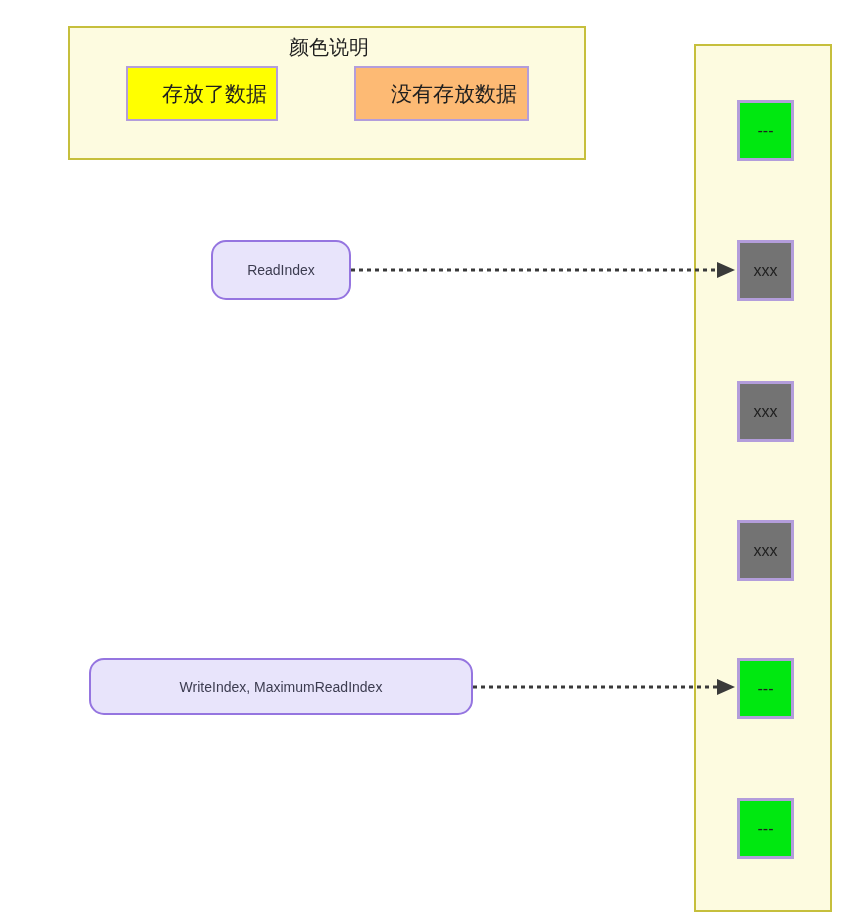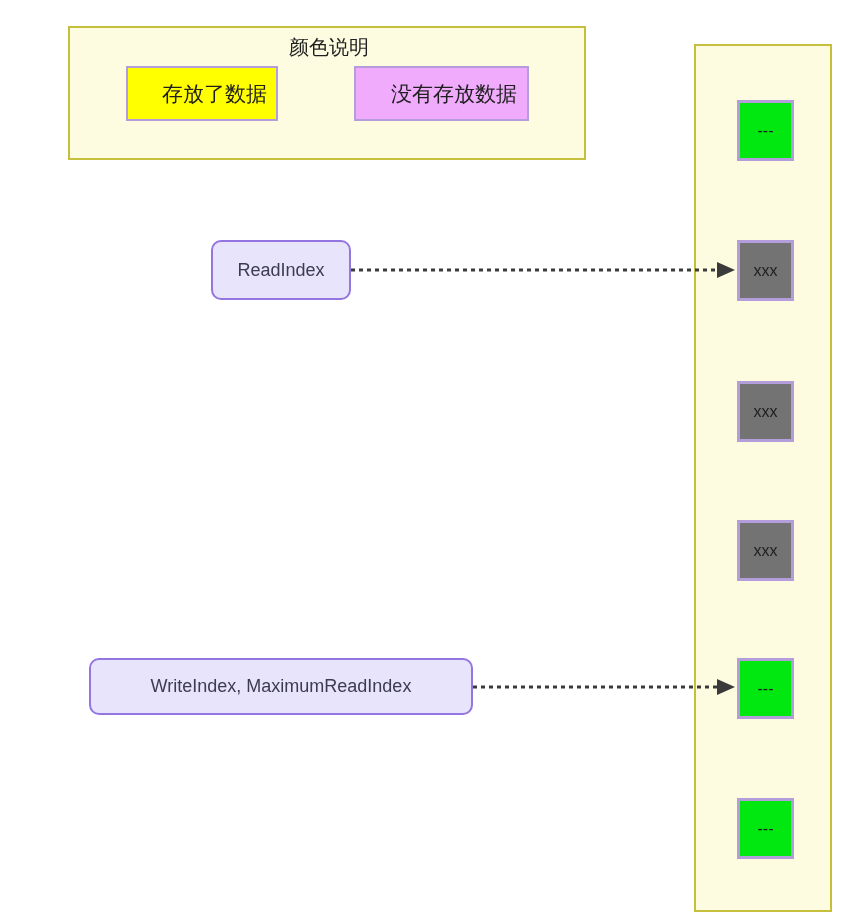--- a/index.html
+++ b/index.html
@@ -56,21 +56,21 @@
     top: 38px;
     width: 152px;
     height: 55px;
     background: #ffff00;
   }
   #legend-chip-empty {
     left: 284px;
     top: 38px;
     width: 175px;
     height: 55px;
-    background: #f0abfc;
+    background: #fdba74;
   }
 
   
   #buffer-column {
     position: absolute;
     left: 694px;
     top: 44px;
     width: 138px;
     height: 868px;
     background: #fdfbe0;
@@ -93,25 +93,25 @@
   }
   .slot.filled { background: #737373; }
   .slot.empty  { background: #00e810; }
 
   
   .pointer-box {
     position: absolute;
     box-sizing: border-box;
     background: #e8e4fb;
     border: 2px solid #9575e0;
-    border-radius: 10px;
+    border-radius: 15px;
     display: flex;
     align-items: center;
     justify-content: center;
-    font-size: 18px;
+    font-size: 14px;
     color: #3c3c50;
     white-space: nowrap;
   }
   #pointer-read {
     left: 211px;
     top: 240px;
     width: 140px;
     height: 60px;
   }
   #pointer-write {

